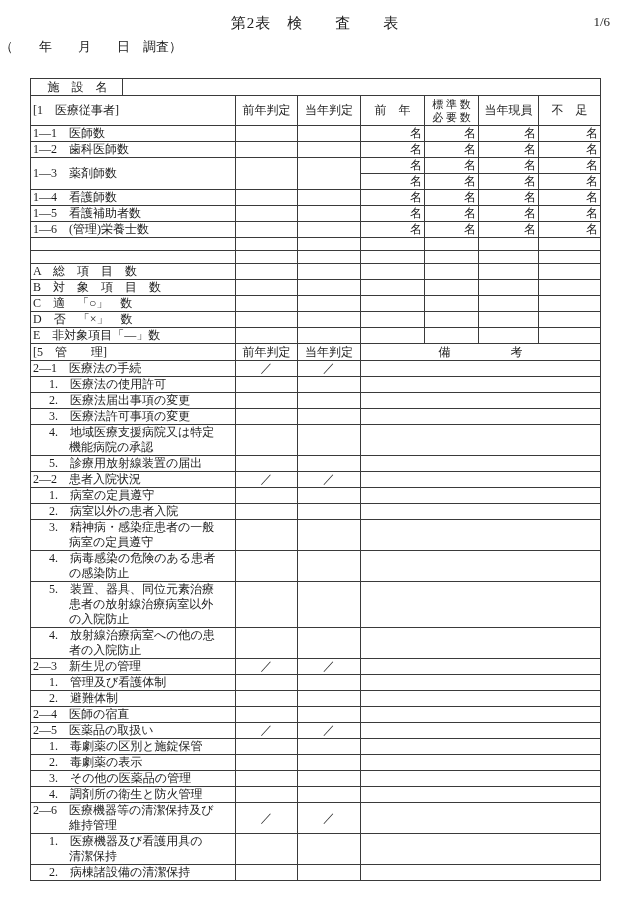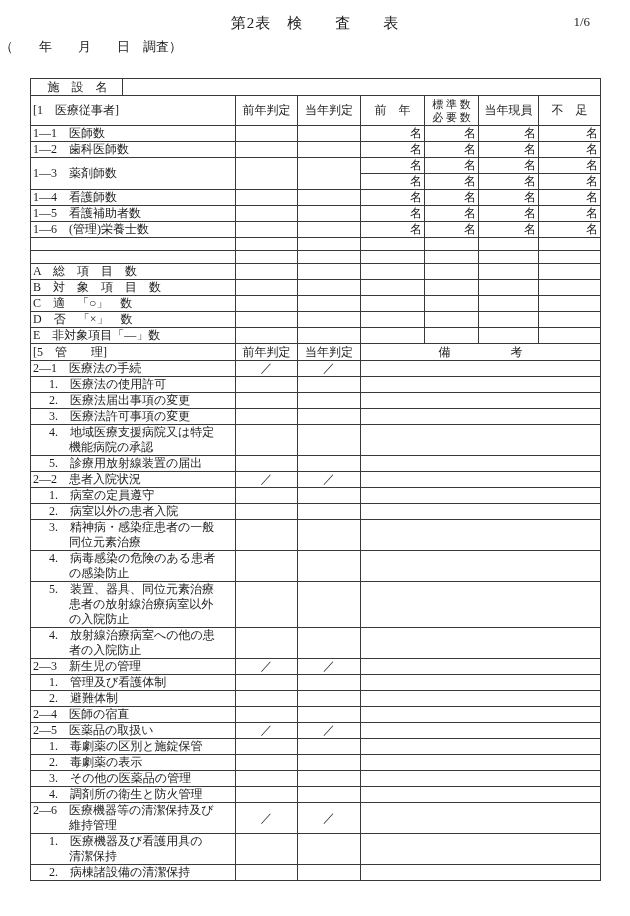--- a/index.html
+++ b/index.html
@@ -6,21 +6,21 @@
   html, body { margin: 0; padding: 0; }
   body {
     width: 630px; height: 916px;
     background: #ffffff;
     color: #1c1c1c;
     font-family: "Liberation Serif", "DejaVu Serif", serif;
     position: relative;
   }
   .doc-header { position: relative; padding-top: 14px; }
   .doc-title { text-align: center; font-size: 15px; letter-spacing: 1px; }
-  .page-number { position: absolute; top: 14px; right: 40px; font-size: 13px; }
+  .page-number { position: absolute; top: 14px; right: 20px; font-size: 13px; }
   .doc-subtitle { text-align: left; font-size: 13px; margin-top: 5px; }
 
   table.sheet {
     border-collapse: collapse;
     table-layout: fixed;
     width: 570px;
     margin: 22px 0 0 30px;
   }
   table.sheet td {
     border: 1px solid #3a3a3a;
@@ -299,21 +299,21 @@
           <td class="lbl lv1">
             <div class="line1">2.　病室以外の患者入院</div>
           </td>
           <td class="ctr judge"></td>
           <td class="ctr judge"></td>
           <td colspan="4"></td>
         </tr>
         <tr>
           <td class="lbl lv1">
             <div class="line1">3.　精神病・感染症患者の一般</div>
-            <div class="line2">同位元素治療</div>
+            <div class="line2">病室の定員遵守</div>
           </td>
           <td class="ctr judge"></td>
           <td class="ctr judge"></td>
           <td colspan="4"></td>
         </tr>
         <tr>
           <td class="lbl lv1">
             <div class="line1">4.　病毒感染の危険のある患者</div>
             <div class="line2">の感染防止</div>
           </td>

